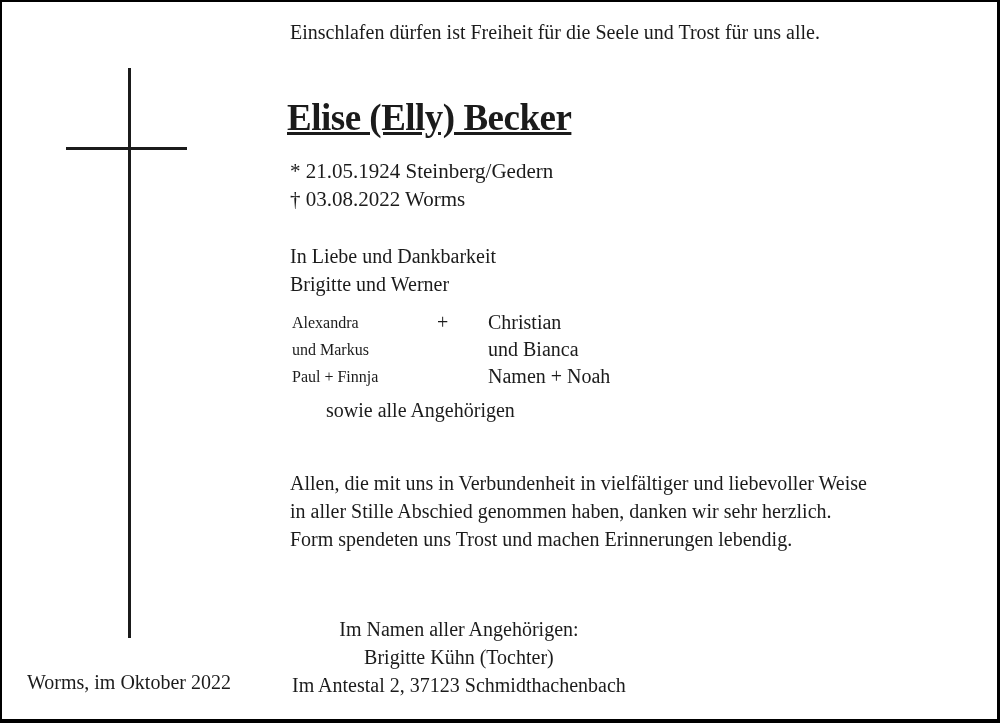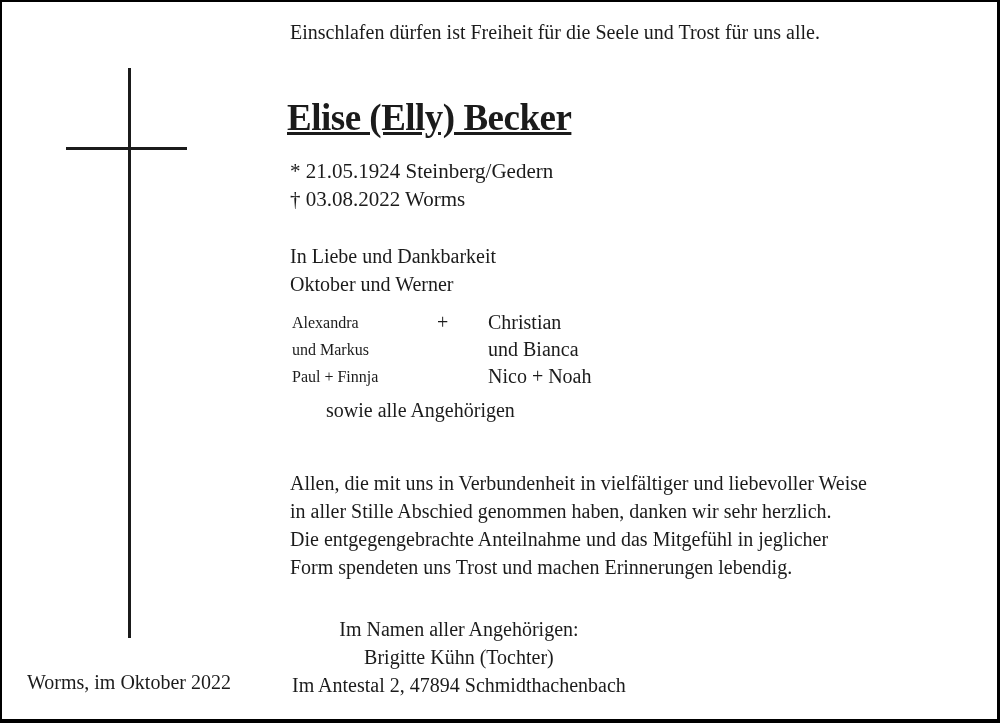--- a/index.html
+++ b/index.html
@@ -55,45 +55,44 @@
 
 <div class="abs name">Elise (Elly) Becker</div>
 
 <div class="abs dates">
   <div>* 21.05.1924 Steinberg/Gedern</div>
   <div>† 03.08.2022 Worms</div>
 </div>
 
 <div class="abs tribute">
   <div>In Liebe und Dankbarkeit</div>
-  <div>Oktober und Werner</div>
+  <div>Brigitte und Werner</div>
 </div>
 
 <div class="abs fam-left">
   <div>Alexandra</div>
   <div>und Markus</div>
   <div>Paul + Finnja</div>
 </div>
 
 <div class="abs fam-sep">+</div>
 
 <div class="abs fam-right">
   <div>Christian</div>
   <div>und Bianca</div>
-  <div>Nico + Noah</div>
+  <div>Namen + Noah</div>
 </div>
 
 <div class="abs relatives">sowie alle Angehörigen</div>
 
 <div class="abs paragraph">
   <div>Allen, die mit uns in Verbundenheit in vielfältiger und liebevoller Weise</div>
   <div>in aller Stille Abschied genommen haben, danken wir sehr herzlich.</div>
-  <div>Die entgegengebrachte Anteilnahme und das Mitgefühl in jeglicher</div>
   <div>Form spendeten uns Trost und machen Erinnerungen lebendig.</div>
 </div>
 
 <div class="abs closing">
   <div>Im Namen aller Angehörigen:</div>
   <div>Brigitte Kühn (Tochter)</div>
-  <div>Im Antestal 2, 47894 Schmidthachenbach</div>
+  <div>Im Antestal 2, 37123 Schmidthachenbach</div>
 </div>
 
 <div class="abs place-date">Worms, im Oktober 2022</div>
 
 </body></html>

